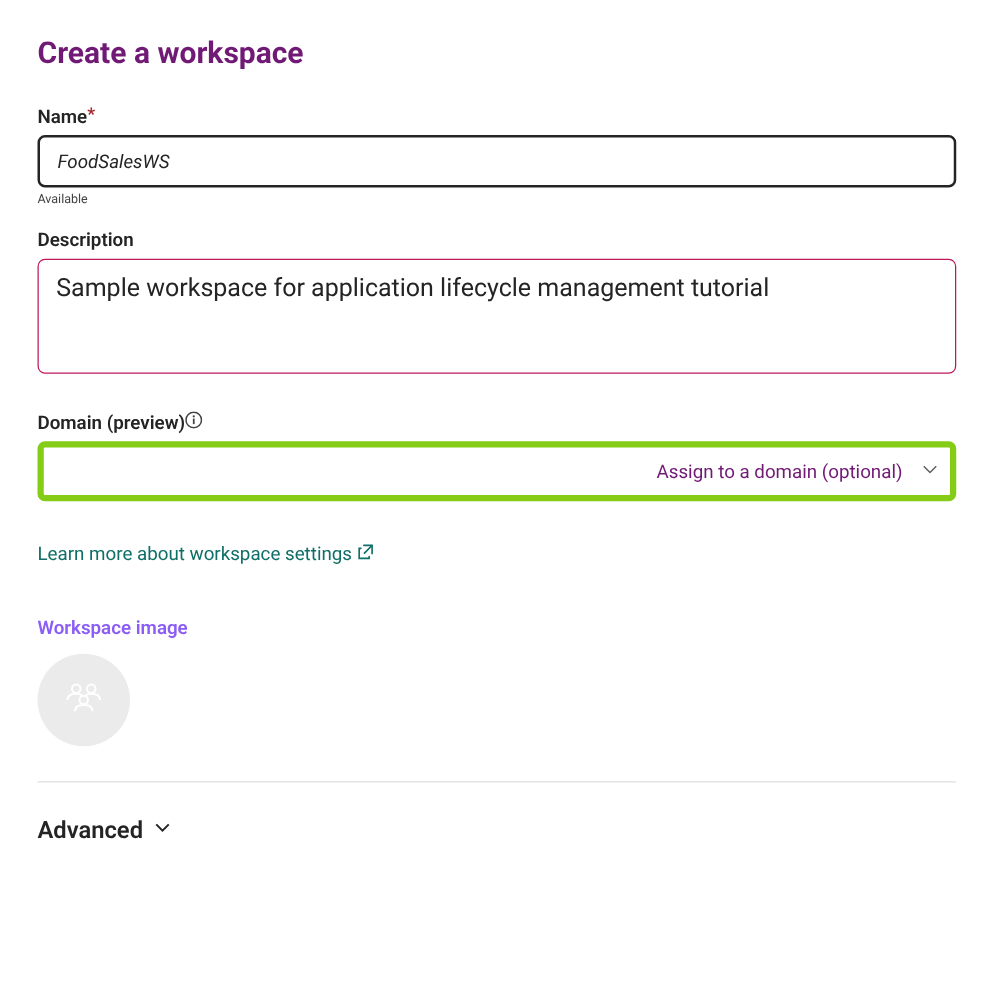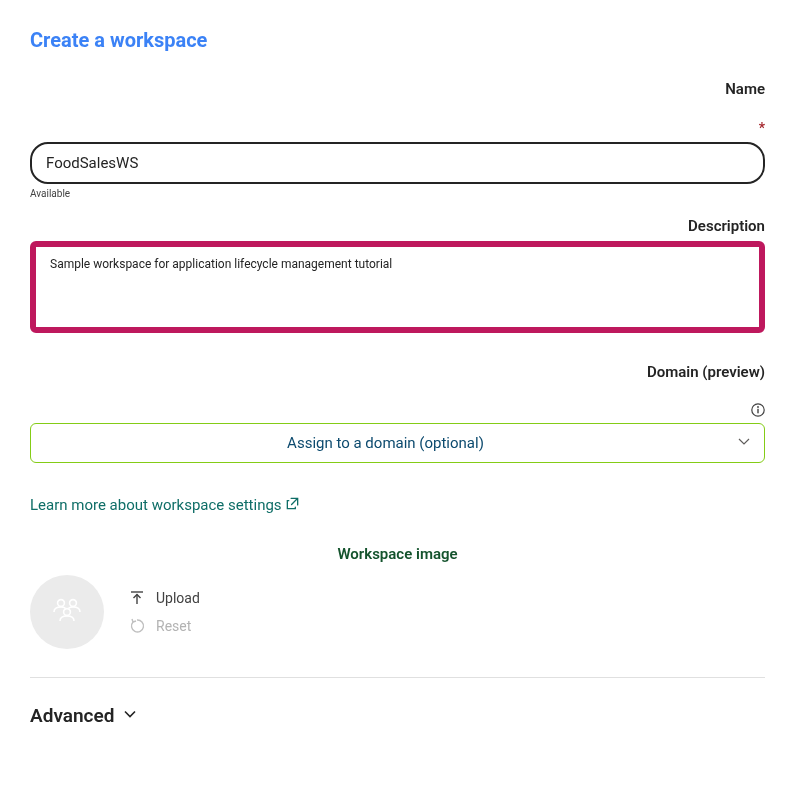--- a/index.html
+++ b/index.html
@@ -10,118 +10,117 @@
     body {
       font-family: "Segoe UI", -apple-system, BlinkMacSystemFont, Roboto, "Helvetica Neue", sans-serif;
       background: #fff;
       color: #242424;
       width: 795px;
       height: 802px;
       padding: 28px 30px;
       overflow: hidden;
     }
     .page-title {
-      font-size: 20px;
+      font-size: 24px;
       font-weight: 700;
       margin-bottom: 28px;
-      color: #3b82f6;
+      color: #701a75;
     }
     .field-label {
       font-size: 15px;
       font-weight: 600;
       color: #242424;
       margin-bottom: 6px;
       display: flex;
-      align-items: flex-end;
-      gap: 22px;
-      flex-direction: column;
+      align-items: flex-start;
+      gap: 0;
     }
     .required-mark {
       color: #a4262c;
       font-size: 14px;
     }
     .info-icon {
       display: inline-flex;
       align-items: center;
       justify-content: center;
     }
     .text-input {
       width: 100%;
       font-size: 15px;
       padding: 10px 14px;
       border: 2px solid #242424;
-      border-radius: 18px;
+      border-radius: 6px;
       outline: none;
       font-family: inherit;
       color: #242424;
       background: #fff;
+      font-style: italic;
     }
     .status-text {
       font-size: 10px;
       color: #424242;
       margin-top: 4px;
       margin-bottom: 18px;
     }
     .textarea-input {
       width: 100%;
-      font-size: 12px;
+      font-size: 20px;
       padding: 10px 14px;
-      border: 6px solid #be185d;
+      border: 1px solid #be185d;
       border-radius: 6px;
       outline: none;
       font-family: inherit;
       color: #242424;
       background: #fff;
       min-height: 92px;
       resize: none;
       margin-bottom: 26px;
     }
     .select-wrap {
       position: relative;
       width: 100%;
     }
     .select-input {
       width: 100%;
       font-size: 15px;
       padding: 10px 38px 10px 14px;
-      border: 1px solid #84cc16;
+      border: 5px solid #84cc16;
       border-radius: 6px;
       outline: none;
       background: #fff;
-      color: #0c4a6e;
-      cursor: pointer;
-      font-family: inherit;
-      text-align: center;
+      color: #701a75;
+      cursor: pointer;
+      font-family: inherit;
+      text-align: right;
     }
     .chevron-down {
       position: absolute;
       right: 14px;
       top: 50%;
       transform: translateY(-50%);
       pointer-events: none;
     }
     .domain-block {
       margin-bottom: 32px;
     }
     .learn-link {
       display: inline-flex;
       align-items: center;
       gap: 3px;
       color: #0f6e67;
       font-size: 15px;
       text-decoration: none;
       cursor: pointer;
-      margin-bottom: 30px;
+      margin-bottom: 40px;
     }
     .section-label {
       font-size: 15px;
       font-weight: 600;
-      color: #14532d;
+      color: #8b5cf6;
       margin-bottom: 12px;
-      text-align: center;
     }
     .image-row {
       display: flex;
       align-items: center;
       gap: 24px;
       padding-bottom: 28px;
       border-bottom: 1px solid #e0e0e0;
       margin-bottom: 26px;
     }
     .image-placeholder {
@@ -236,41 +235,20 @@
       <svg width="34" height="28" viewBox="0 0 34 28" fill="none">
         <circle cx="11" cy="7" r="3.4" stroke="#ffffff" stroke-width="1.6"></circle>
         <circle cx="23" cy="7" r="3.4" stroke="#ffffff" stroke-width="1.6"></circle>
         <circle cx="17" cy="16" r="3.4" stroke="#ffffff" stroke-width="1.6"></circle>
         <path d="M4 16 C4 12 7 11 11 11 C13 11 14.5 11.5 15.5 12.3" stroke="#ffffff" stroke-width="1.6" fill="none"></path>
         <path d="M30 16 C30 12 27 11 23 11 C21 11 19.5 11.5 18.5 12.3" stroke="#ffffff" stroke-width="1.6" fill="none"></path>
         <path d="M10 25 C10 21 13 20 17 20 C21 20 24 21 24 25" stroke="#ffffff" stroke-width="1.6" fill="none"></path>
       </svg>
     </span>
   </div>
-  <div class="image-actions">
-    <button class="action-btn">
-      <span class="icon-slot">
-        <svg width="16" height="16" viewBox="0 0 16 16" fill="none">
-          <line x1="2" y1="2" x2="14" y2="2" stroke="#424242" stroke-width="1.4"></line>
-          <line x1="8" y1="14" x2="8" y2="4.5" stroke="#424242" stroke-width="1.4"></line>
-          <path d="M4.5 8 L8 4.5 L11.5 8" stroke="#424242" stroke-width="1.4" fill="none"></path>
-        </svg>
-      </span>
-      <span>Upload</span>
-    </button>
-    <button class="action-btn disabled">
-      <span class="icon-slot">
-        <svg width="16" height="16" viewBox="0 0 16 16" fill="none">
-          <path d="M4 4 A6 6 0 1 0 8 2" stroke="#c0c0c0" stroke-width="1.4" fill="none"></path>
-          <path d="M3 1 L4 4 L7 3" stroke="#c0c0c0" stroke-width="1.4" fill="none"></path>
-        </svg>
-      </span>
-      <span>Reset</span>
-    </button>
-  </div>
 </div>
 
 
 <button class="advanced-toggle">
   <span>Advanced</span>
   <span>
     <svg width="16" height="16" viewBox="0 0 16 16" fill="none">
       <path d="M3 5.5 L8 10.5 L13 5.5" stroke="#242424" stroke-width="1.6" fill="none"></path>
     </svg>
   </span>

